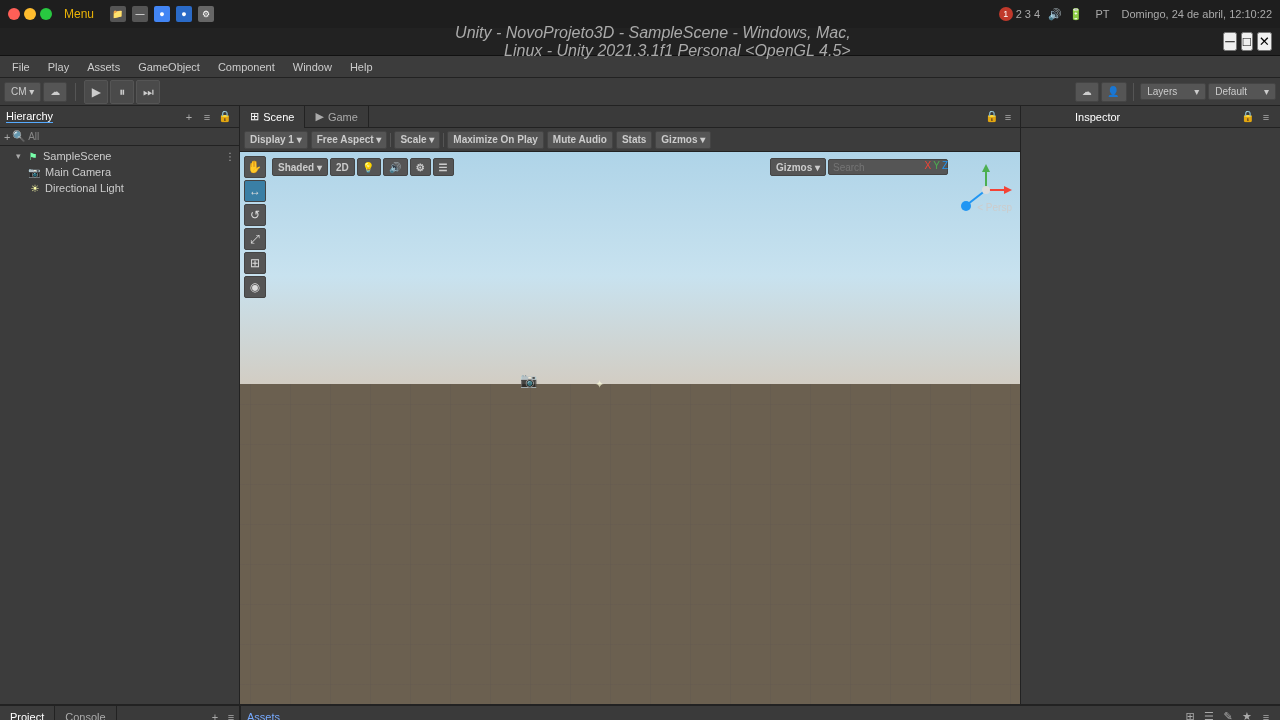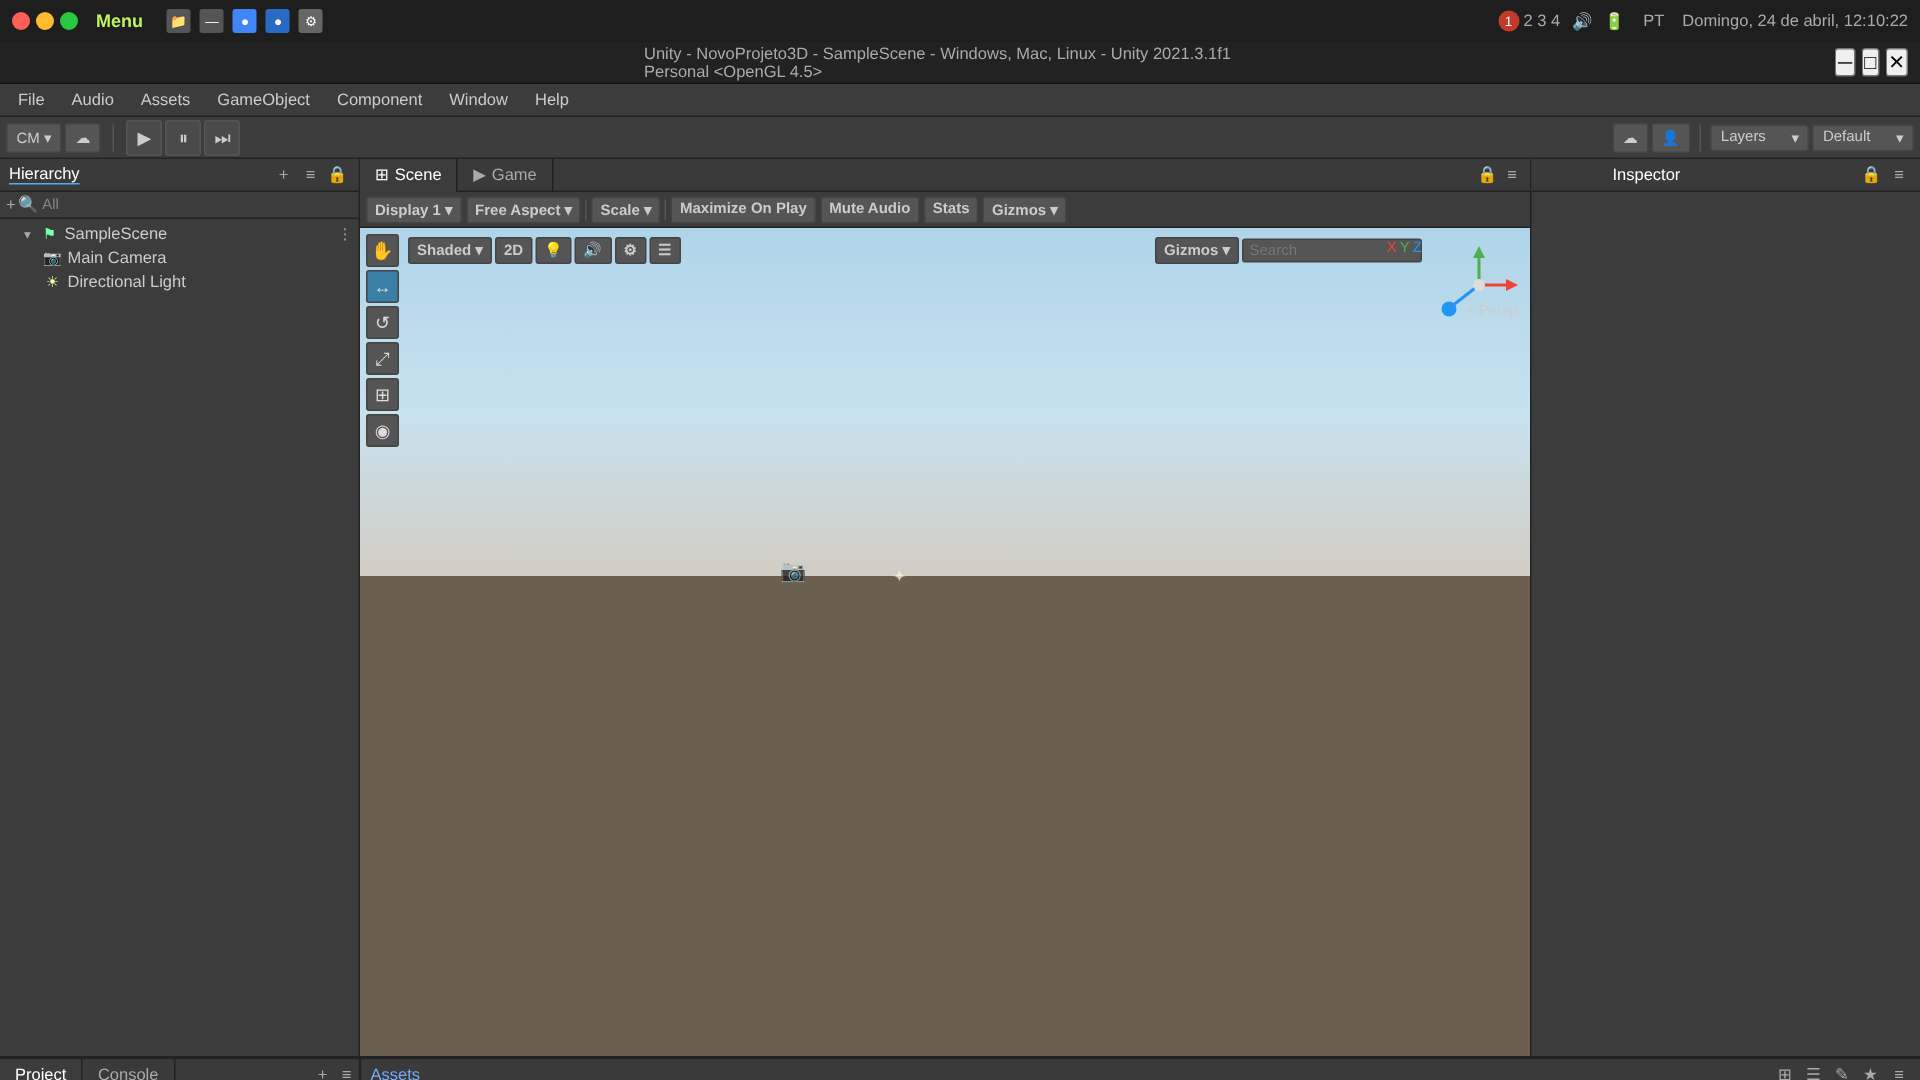--- a/index.html
+++ b/index.html
@@ -8,21 +8,21 @@
     
     #titlebar {
       height: 28px;
       background: #222;
       display: flex;
       align-items: center;
       justify-content: space-between;
       padding: 0 8px;
       border-bottom: 1px solid #111;
     }
-    #titlebar-center { font-size: 11px; color: #aaa; flex: 1; text-align: left; }
+    #titlebar-center { font-size: 16px; color: #aaa; flex: 1; text-align: right; font-style: italic; }
 
     
     #menubar {
       height: 22px;
       background: #3c3c3c;
       display: flex;
       align-items: center;
       padding: 0 4px;
       gap: 2px;
       border-bottom: 1px solid #222;
@@ -274,21 +274,21 @@
     .spacer { flex: 1; }
   </style>
 </head>
 <body>
 
 <div id="os-top-bar">
   <div class="os-apps">
     <div class="os-dot os-dot-red"></div>
     <div class="os-dot os-dot-yellow"></div>
     <div class="os-dot os-dot-green"></div>
-    <span style="margin-left:8px;color:#bef264;font-size:12px;font-weight:bold;cursor:pointer;">Menu</span>
+    <span style="margin-left:8px;color:#eab308;font-size:12px;font-weight:normal;cursor:pointer;">Menu</span>
     <div style="display:flex;gap:6px;margin-left:12px;">
       <div class="os-app-icon">📁</div>
       <div class="os-app-icon" style="background:#555;">—</div>
       <div class="os-app-icon" style="background:#4285f4;">●</div>
       <div class="os-app-icon" style="background:#2a6ac7;">●</div>
       <div class="os-app-icon" style="background:#666;">⚙</div>
     </div>
   </div>
   <div class="os-title"></div>
   <div class="os-right">
@@ -310,21 +310,21 @@
   <div id="titlebar-center">Unity - NovoProjeto3D - SampleScene - Windows, Mac, Linux - Unity 2021.3.1f1 Personal &lt;OpenGL 4.5&gt;</div>
   <div style="flex:1;display:flex;justify-content:flex-end;gap:4px;">
     <button class="win-btn">─</button>
     <button class="win-btn">□</button>
     <button class="win-btn">✕</button>
   </div>
 </div>
 
 <div id="menubar">
   <div class="menu-item">File</div>
-  <div class="menu-item">Audio</div>
+  <div class="menu-item">Play</div>
   <div class="menu-item">Assets</div>
   <div class="menu-item">GameObject</div>
   <div class="menu-item">Component</div>
   <div class="menu-item">Window</div>
   <div class="menu-item">Help</div>
 </div>
 
 <div id="toolbar">
   <div class="toolbar-group">
     <button class="toolbar-btn">CM ▾</button>

